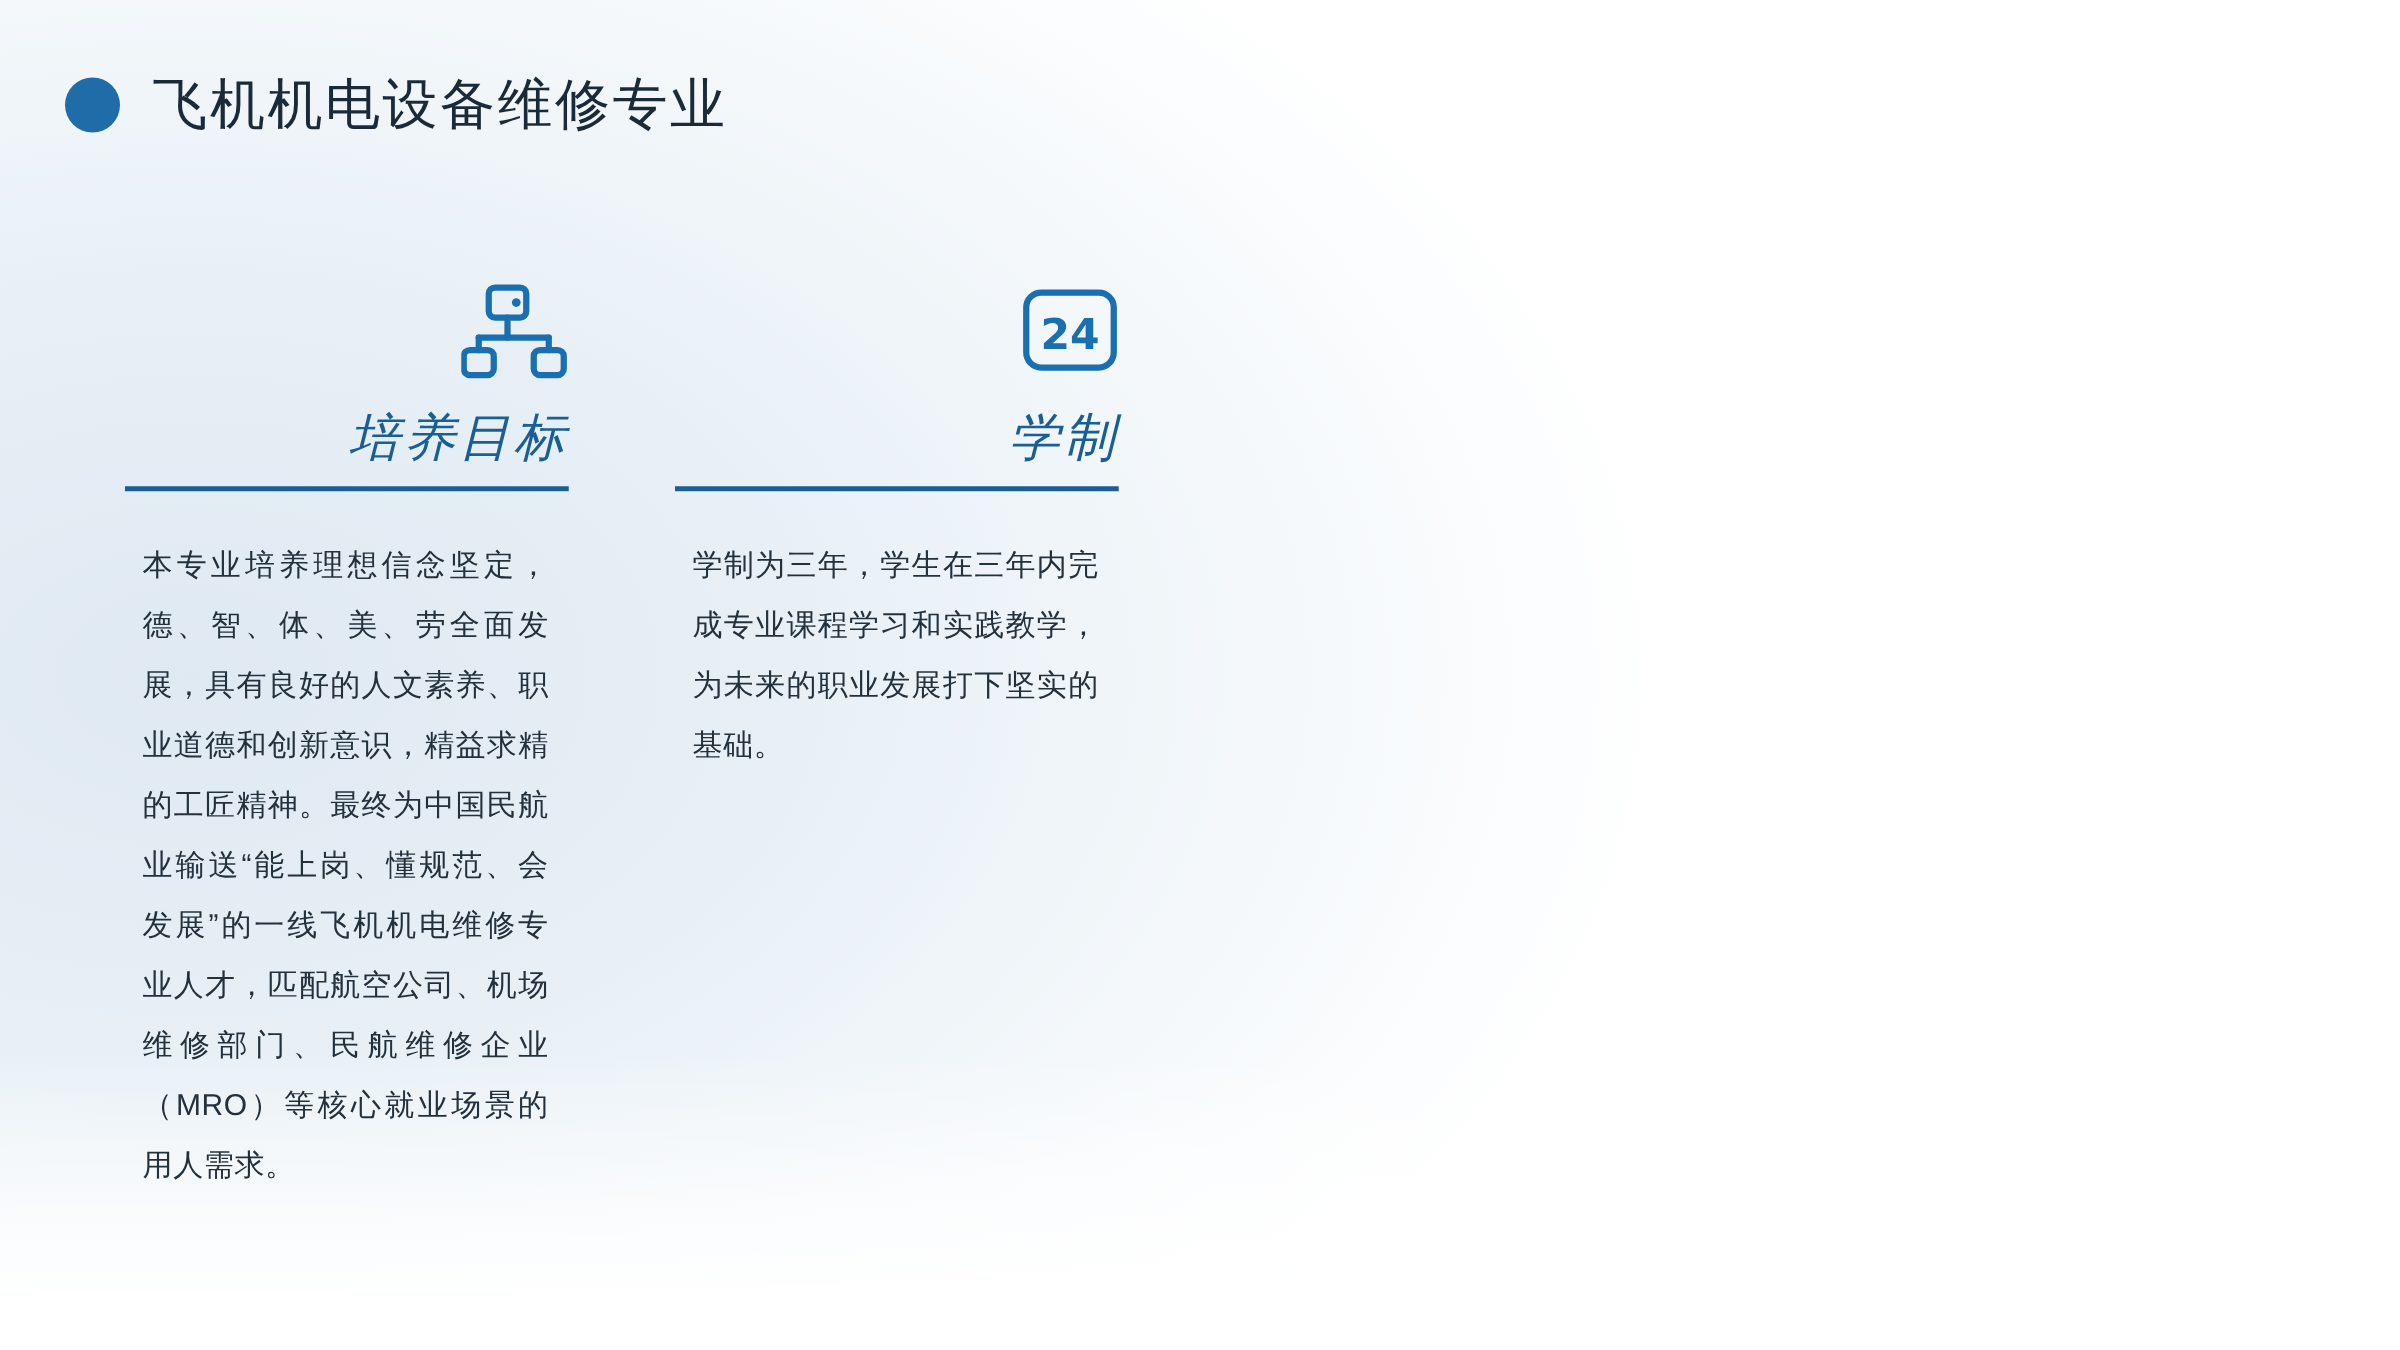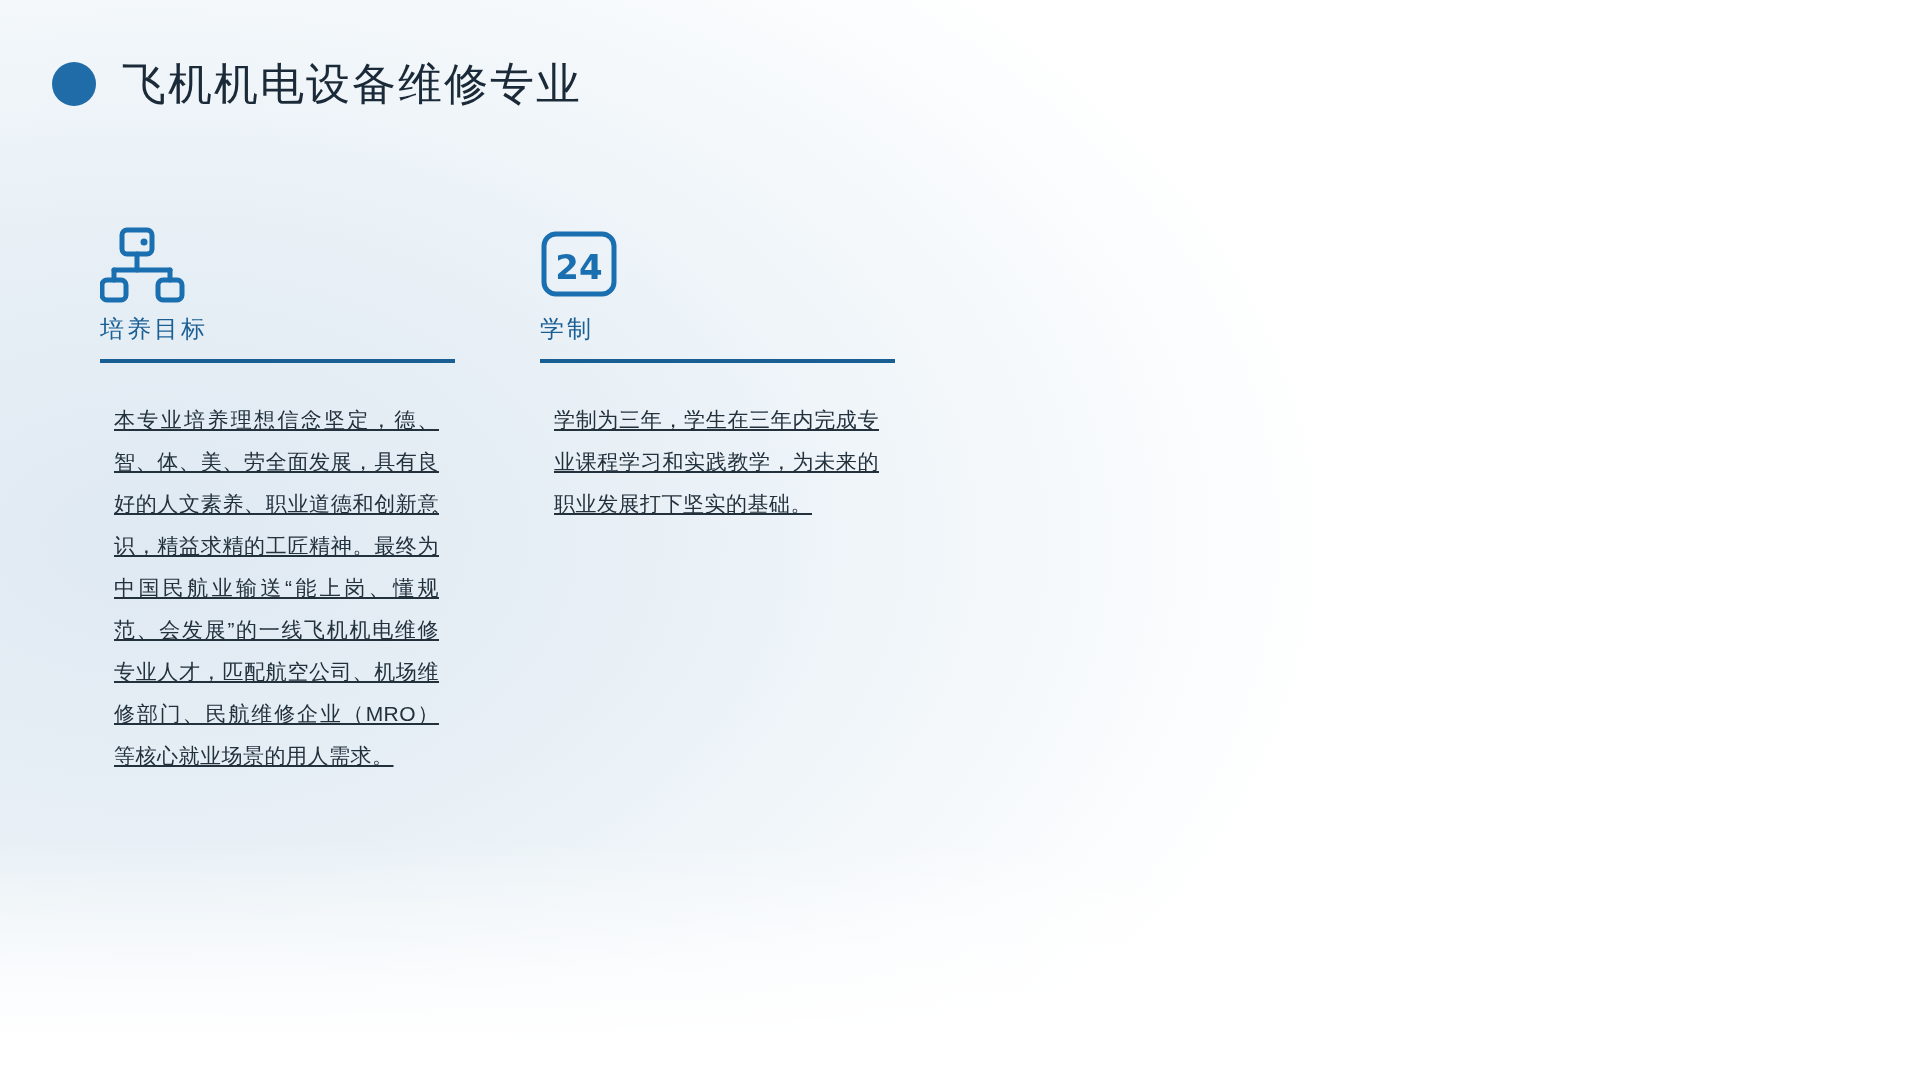--- a/index.html
+++ b/index.html
@@ -69,56 +69,56 @@
     top: 218px;
     width: 1730px;
     display: flex;
     gap: 0;
   }
   .col {
     width: 355px;
     margin-right: 85px;
     display: flex;
     flex-direction: column;
-    align-items: flex-start;
+    align-items: flex-end;
   }
   .col:last-child { margin-right: 0; }
 
   .icon-wrap {
     height: 92px;
     display: flex;
     align-items: center;
     justify-content: center;
   }
   .col-title {
-    margin-top: 7px;
+    margin-top: 20px;
     font-family: "DejaVu Serif", serif;
-    font-size: 24px;
+    font-size: 41px;
     color: #1a5f94;
     letter-spacing: 3px;
     line-height: 1;
+    font-style: italic;
   }
   .rule {
     margin-top: 18px;
     width: 355px;
     height: 4px;
     background: #1a5f94;
   }
   .col-body {
     margin-top: 36px;
     width: 325px;
     align-self: flex-start;
     margin-left: 14px;
     font-family: "Liberation Sans", sans-serif;
-    font-size: 21px;
+    font-size: 24px;
     line-height: 2.0;
     color: #23313d;
     text-align: justify;
     letter-spacing: 0.5px;
-    text-decoration: underline;
   }
 </style>
 </head>
 <body>
 
 <div class="slide">
   <div class="bg-fade-right"></div>
   <div class="bg-fade-bottom"></div>
 
   <div class="title-row">

